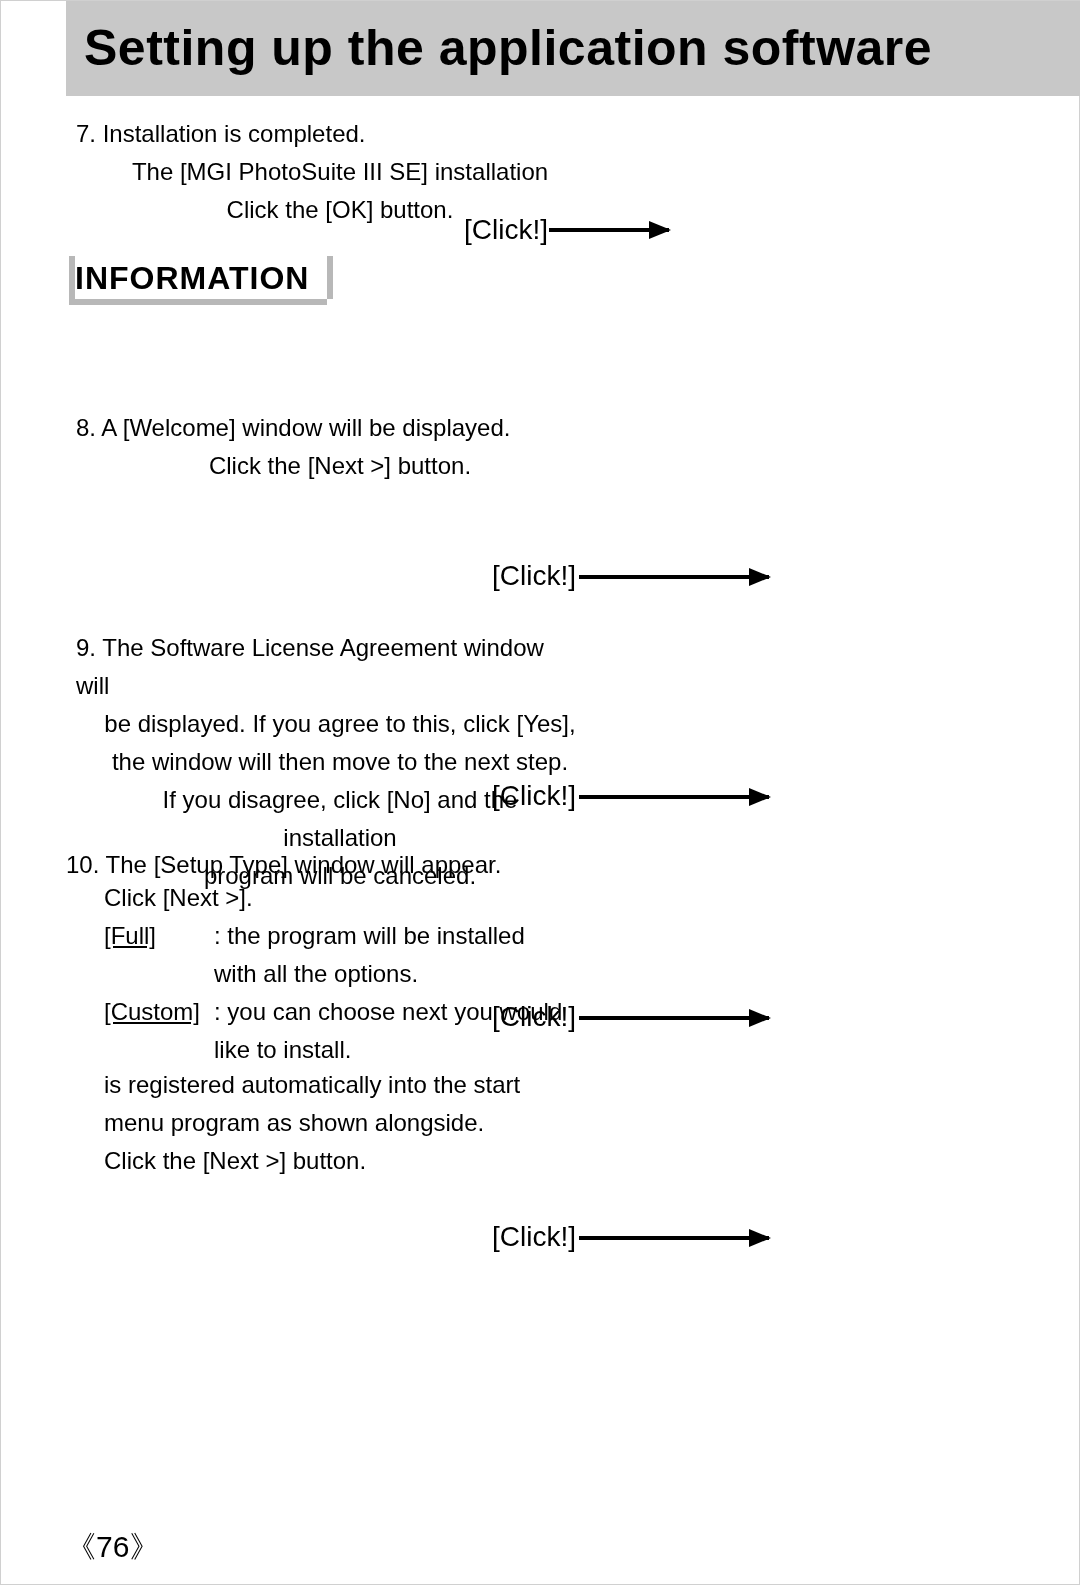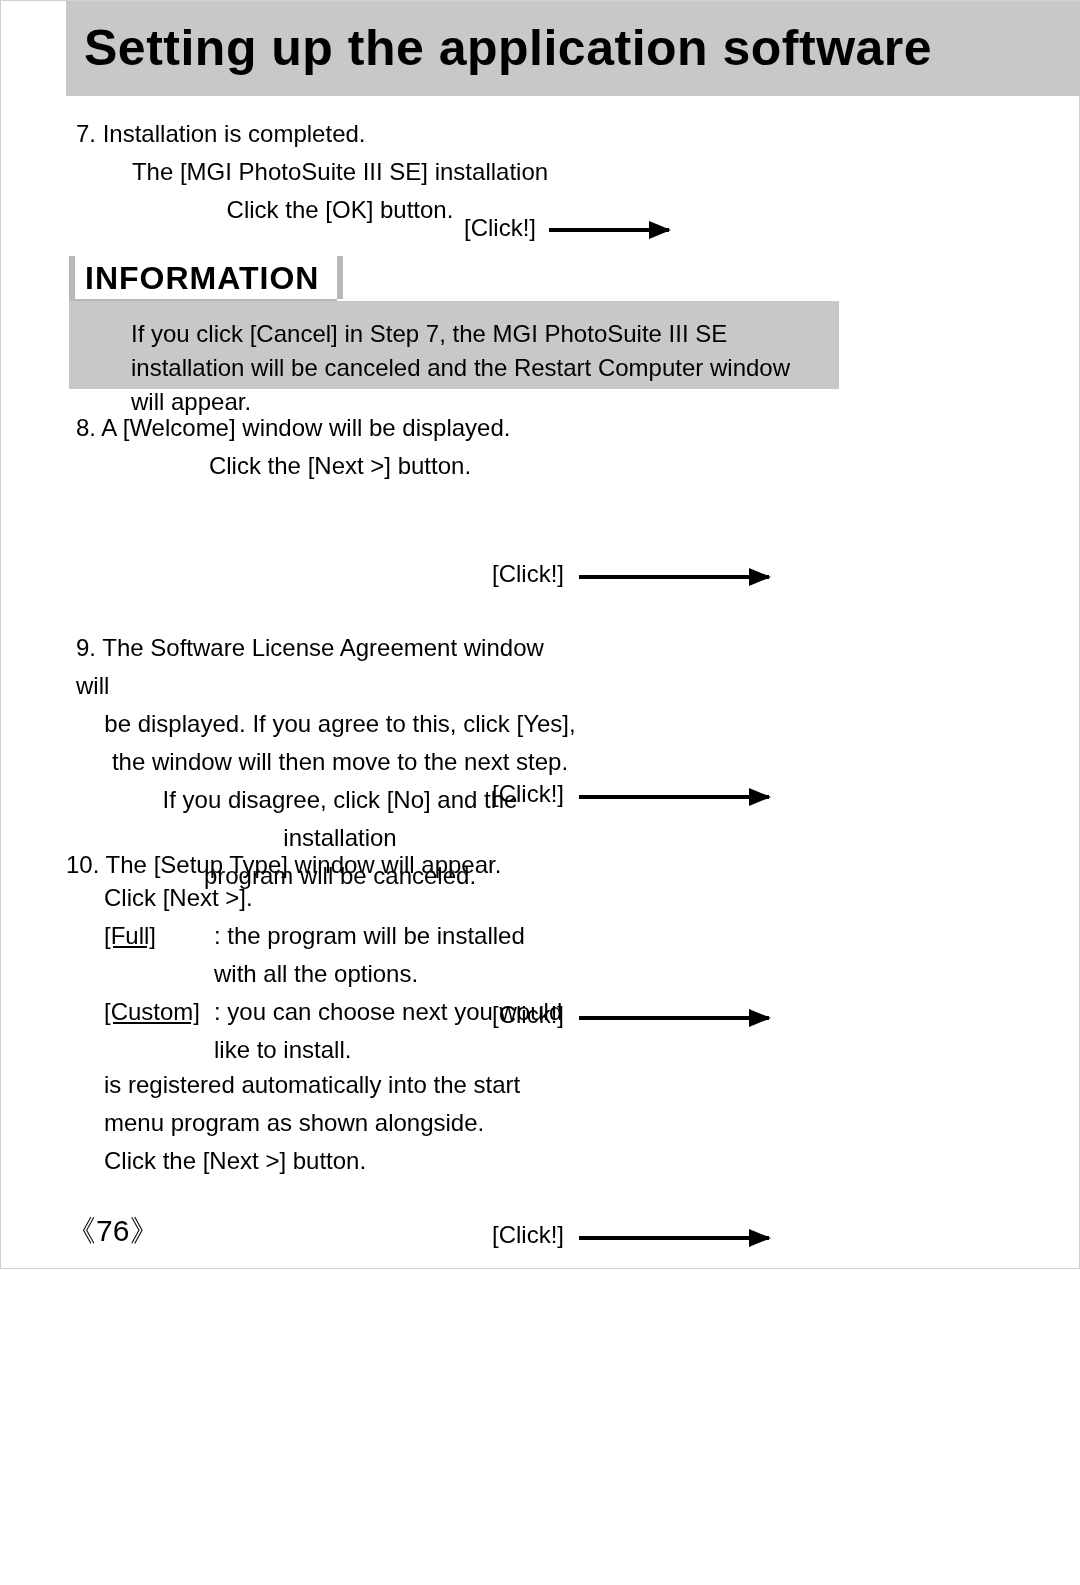--- a/index.html
+++ b/index.html
@@ -1,20 +1,20 @@
 <!DOCTYPE html>
 <html><head>
 <meta charset="utf-8">
 <style>
   * { box-sizing: border-box; margin: 0; padding: 0; }
   html, body { width: 1080px; height: 1585px; font-family: Arial, Helvetica, sans-serif; color: #000; }
   .page {
     position: relative;
     width: 1080px;
-    height: 1269px;
+    height: 1585px;
     background: #fff;
     border: 1px solid #d0d0d0;
   }
   .top-gray {
     position: absolute;
     top: 0; left: 65px;
     width: 1015px;
     height: 95px;
     background: #c8c8c8;
   }
@@ -40,21 +40,21 @@
 
   .indent { padding-left: 28px; text-align: center; }
   .num { display: inline-block; }
 
   .defrow { display: flex; }
   .defkey { width: 110px; flex: 0 0 110px; text-decoration: underline; }
   .defval { flex: 1; }
 
   .click-label {
     position: absolute;
-    font-size: 24px;
+    font-size: 28px;
   }
   .click1 { top: 213px; left: 463px; }
   .click2 { top: 559px; left: 491px; }
   .click3 { top: 779px; left: 491px; }
   .click4 { top: 1000px; left: 491px; }
   .click5 { top: 1220px; left: 491px; }
 
   .arrow {
     position: absolute;
     height: 4px;
@@ -74,21 +74,21 @@
   .arrow3 { top: 794px; left: 578px; width: 190px; }
   .arrow4 { top: 1015px; left: 578px; width: 190px; }
   .arrow5 { top: 1235px; left: 578px; width: 190px; }
 
   .info-heading-bar {
     position: absolute;
     top: 255px; left: 68px;
     background: #fff;
     border-left: 6px solid #b8b8b8;
     border-bottom: 6px solid #b8b8b8;
-    padding: 4px 18px 2px 10px;
+    padding: 4px 18px 2px 0;
     font-size: 32px;
     font-weight: bold;
     letter-spacing: 1px;
   }
   .info-heading-bar::after {
     content: "";
     position: absolute;
     top: 0; right: -6px;
     width: 6px; height: 100%;
     background: #b8b8b8;
@@ -122,21 +122,20 @@
 
   <div class="body-text step7">
     <div><span class="num">7.</span> <span>Installation is completed.</span></div>
     <div class="indent">The [MGI PhotoSuite III SE] installation</div>
     <div class="indent">Click the [OK] button.</div>
   </div>
   <div class="click-label click1">[Click!]</div>
   <div class="arrow arrow1"></div>
 
   <div class="info-heading-bar">INFORMATION</div>
-  <div class="info-gray-box">If you click [Cancel] in Step 7, the MGI PhotoSuite III SE installation will be canceled and the Restart Computer window will appear.</div>
 
   <div class="body-text step8">
     <div><span class="num">8.</span> <span>A [Welcome] window will be displayed.</span></div>
     <div class="indent">Click the [Next &gt;] button.</div>
   </div>
   <div class="click-label click2">[Click!]</div>
   <div class="arrow arrow2"></div>
 
   <div class="body-text step9">
     <div><span class="num">9.</span> <span>The Software License Agreement window will</span></div>

